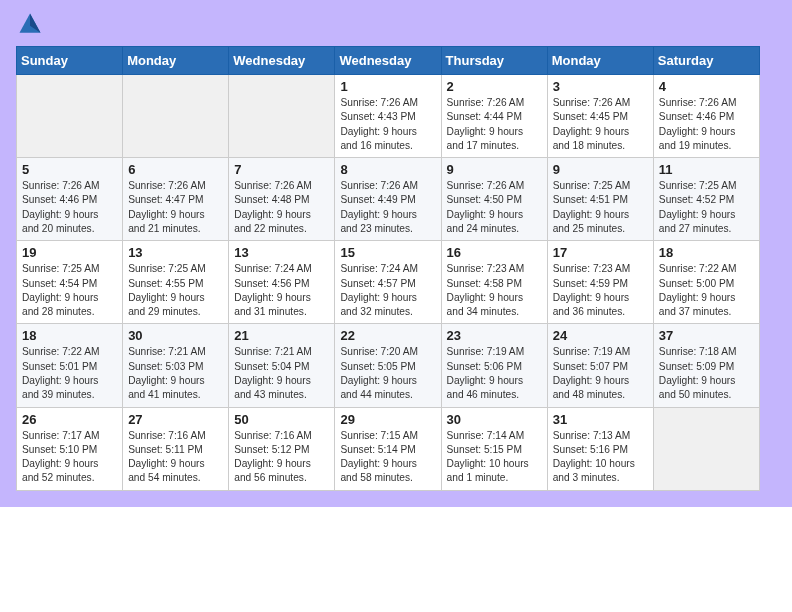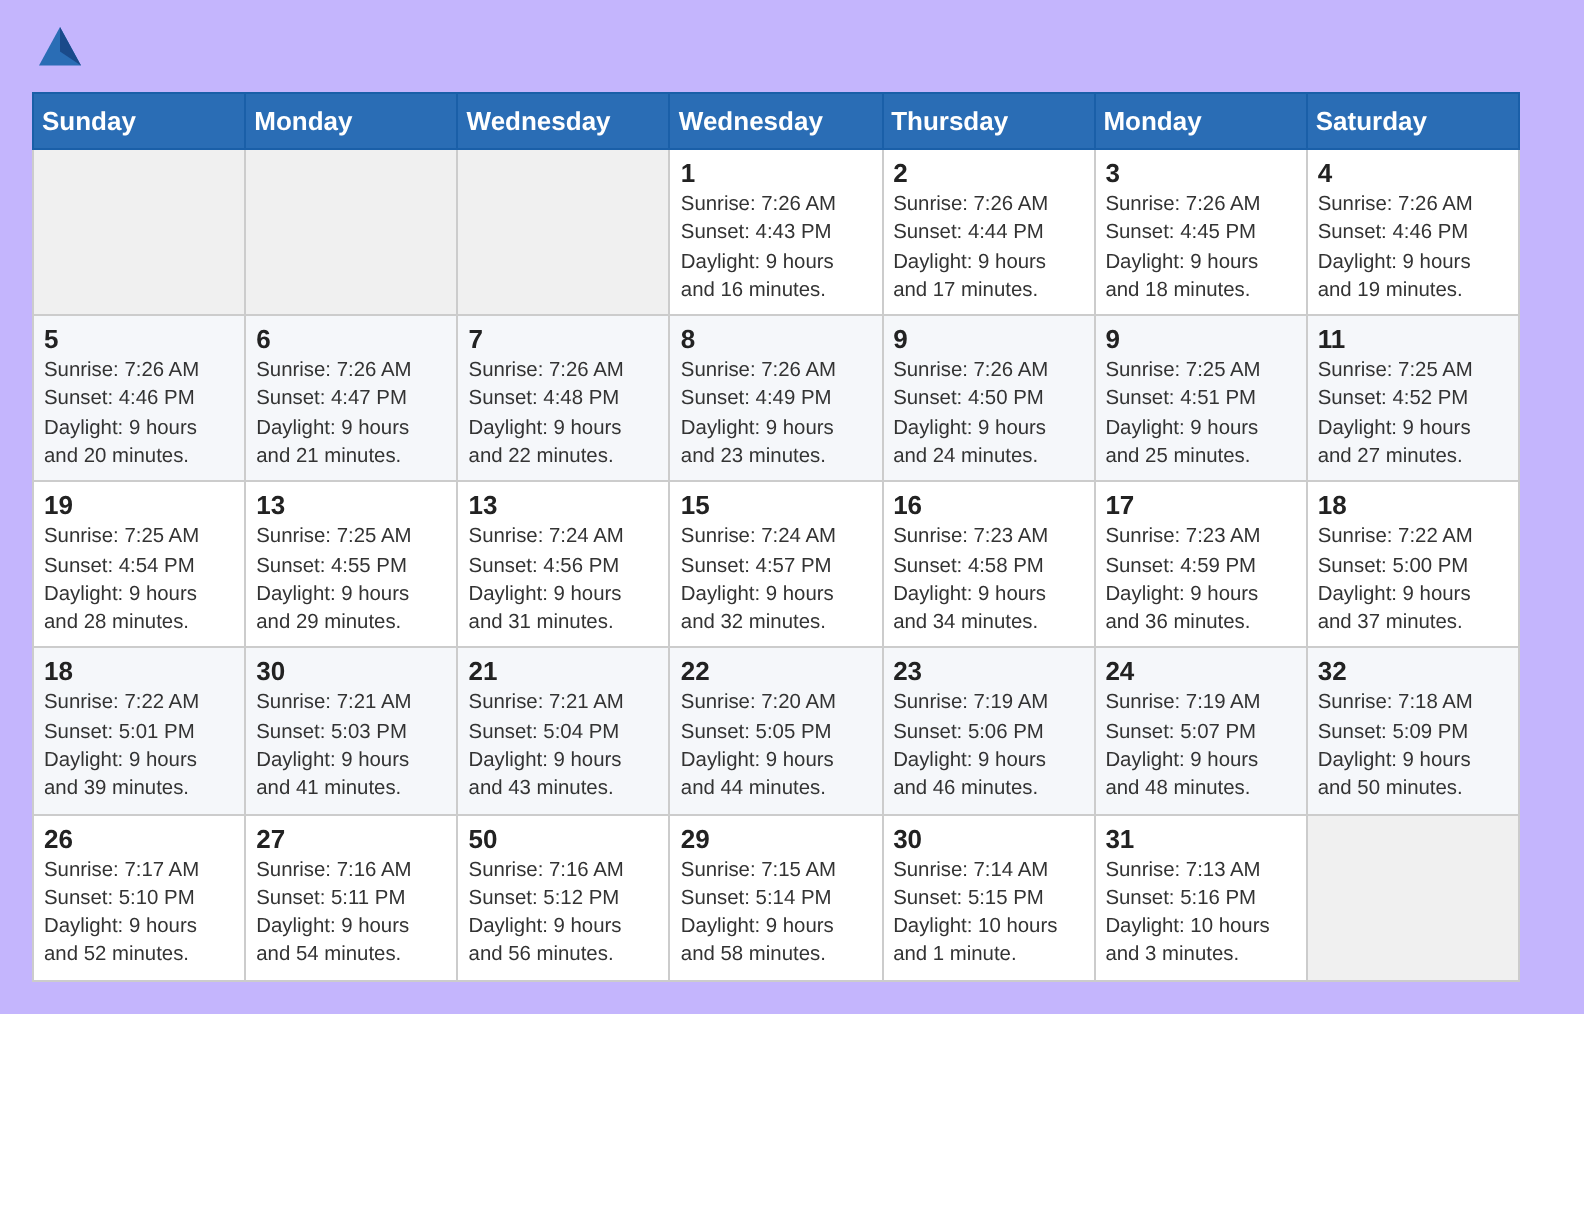--- a/index.html
+++ b/index.html
@@ -226,21 +226,21 @@
           </td>
           <td>
             <span class="day-num">23</span>
             <div class="day-info">Sunrise: 7:19 AM<br>Sunset: 5:06 PM<br>Daylight: 9 hours and 46 minutes.</div>
           </td>
           <td>
             <span class="day-num">24</span>
             <div class="day-info">Sunrise: 7:19 AM<br>Sunset: 5:07 PM<br>Daylight: 9 hours and 48 minutes.</div>
           </td>
           <td>
-            <span class="day-num">32</span>
+            <span class="day-num">37</span>
             <div class="day-info">Sunrise: 7:18 AM<br>Sunset: 5:09 PM<br>Daylight: 9 hours and 50 minutes.</div>
           </td>
         </tr>
         <tr>
           <td>
             <span class="day-num">26</span>
             <div class="day-info">Sunrise: 7:17 AM<br>Sunset: 5:10 PM<br>Daylight: 9 hours and 52 minutes.</div>
           </td>
           <td>
             <span class="day-num">27</span>

